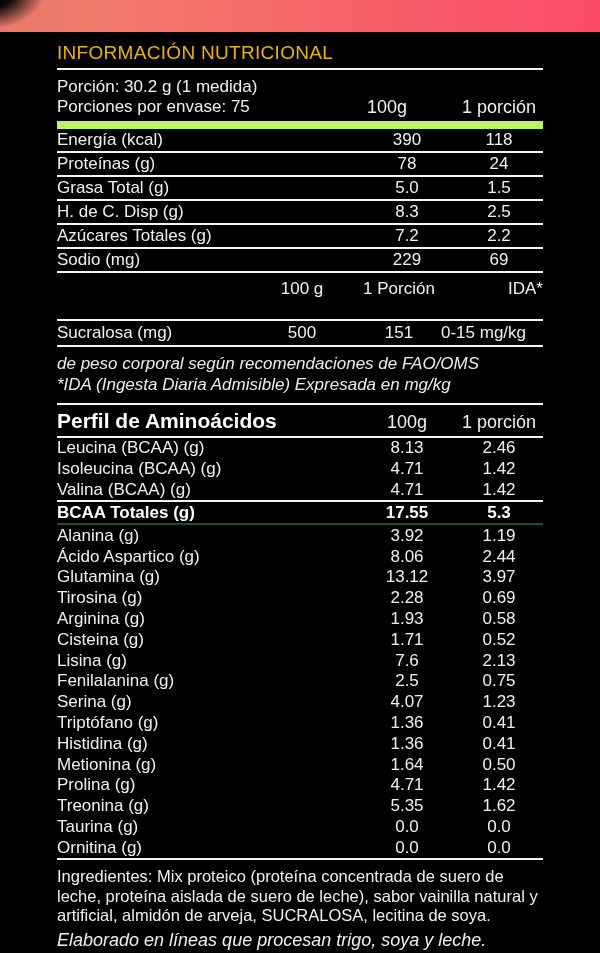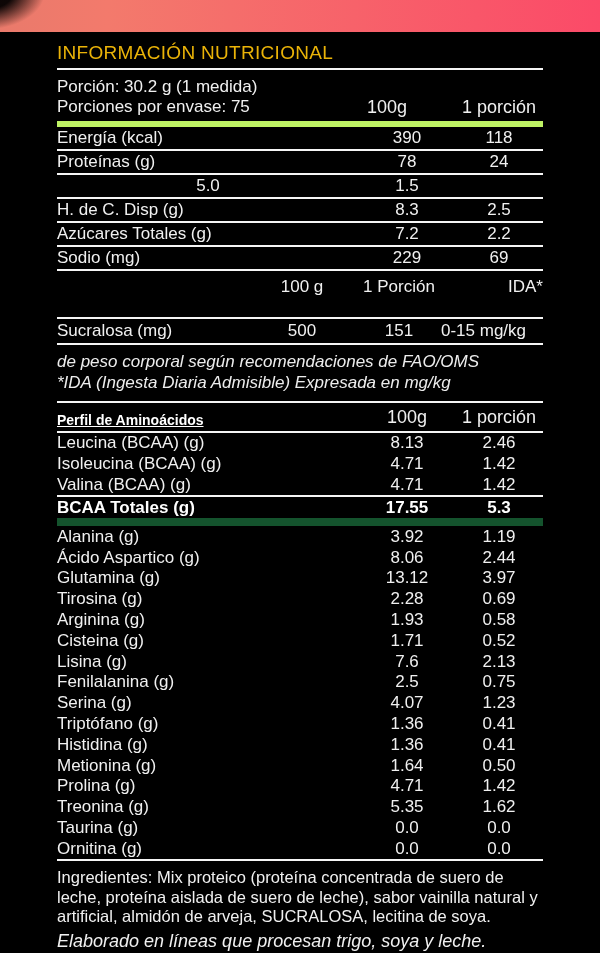--- a/index.html
+++ b/index.html
@@ -26,41 +26,41 @@
   .portion{margin-top:7px;font-size:17px;line-height:19px;}
   .head-row{
     display:grid;grid-template-columns:1fr 96px 88px;align-items:end;
     margin-top:1px;margin-bottom:4px;gap:20px;
   }
   .head-row .servings{font-size:17px;line-height:20px;}
   .col-h{font-size:18px;text-align:center;line-height:20px;}
   .t-row{display:grid;grid-template-columns:1fr 96px 88px;align-items:center;font-size:17px;}
   .t-row .lbl{text-align:left;}
   .t-row .c{text-align:center;}
-  .main-table{border-top:6px solid #bef264;}
+  .main-table{border-top:8px solid #bef264;}
   .main-table .t-row{height:22px;border-bottom:2px solid #f5f5f5;}
   .suc-head{
     display:grid;grid-template-columns:190px 110px 84px 1fr;align-items:end;
     height:26px;padding-bottom:20px;border-bottom:2px solid #f5f5f5;font-size:17px;
   }
   .suc-head .c{text-align:center;}
   .suc-head .r{text-align:right;}
   .suc-table .t-row{grid-template-columns:190px 110px 84px 1fr;height:24px;border-bottom:2px solid #f5f5f5;}
   .suc-table .rt{}
   .note{margin:7px 0 8px;font-style:italic;font-size:17px;line-height:20.5px;color:#ededed;}
   .amino-head{
     display:grid;grid-template-columns:1fr 96px 88px;align-items:end;
     border-top:2px solid #f5f5f5;border-bottom:2px solid #f5f5f5;
     padding:4px 0 3px;margin-top:1px;
   }
-  .amino-head .b{font-size:14px;font-weight:bold;color:#fff;text-decoration:underline;}
+  .amino-head .b{font-size:21px;font-weight:bold;color:#fff;}
   .amino-head .c{font-size:18px;text-align:center;}
   .bcaa-rows .t-row,.amino-rows .t-row{height:20.8px;}
   .total-row{
-    height:21px;border-top:2px solid #f5f5f5;border-bottom:8px solid #14532d;
+    height:21px;border-top:2px solid #f5f5f5;border-bottom:2px solid #14532d;
     font-weight:bold;color:#fff;
   }
   .amino-rows{border-bottom:2px solid #f5f5f5;}
   .footer{margin-top:7px;}
   .footer p{margin:0;}
   .ingredients{font-size:16.5px;line-height:19.5px;}
   .elaborado{font-style:italic;font-size:18px;line-height:22px;margin-top:3px !important;}
   .contiene{font-size:15.5px;line-height:17px;letter-spacing:.3px;margin-top:4px !important;}
 </style>
 </head>
@@ -85,20 +85,21 @@
         <div class="lbl">Energía (kcal)</div>
         <div class="c">390</div>
         <div class="c">118</div>
       </div>
       <div class="t-row">
         <div class="lbl">Proteínas (g)</div>
         <div class="c">78</div>
         <div class="c">24</div>
       </div>
       <div class="t-row">
+        <div class="lbl">Grasa Total (g)</div>
         <div class="c">5.0</div>
         <div class="c">1.5</div>
       </div>
       <div class="t-row">
         <div class="lbl">H. de C. Disp (g)</div>
         <div class="c">8.3</div>
         <div class="c">2.5</div>
       </div>
       <div class="t-row">
         <div class="lbl">Azúcares Totales (g)</div>

